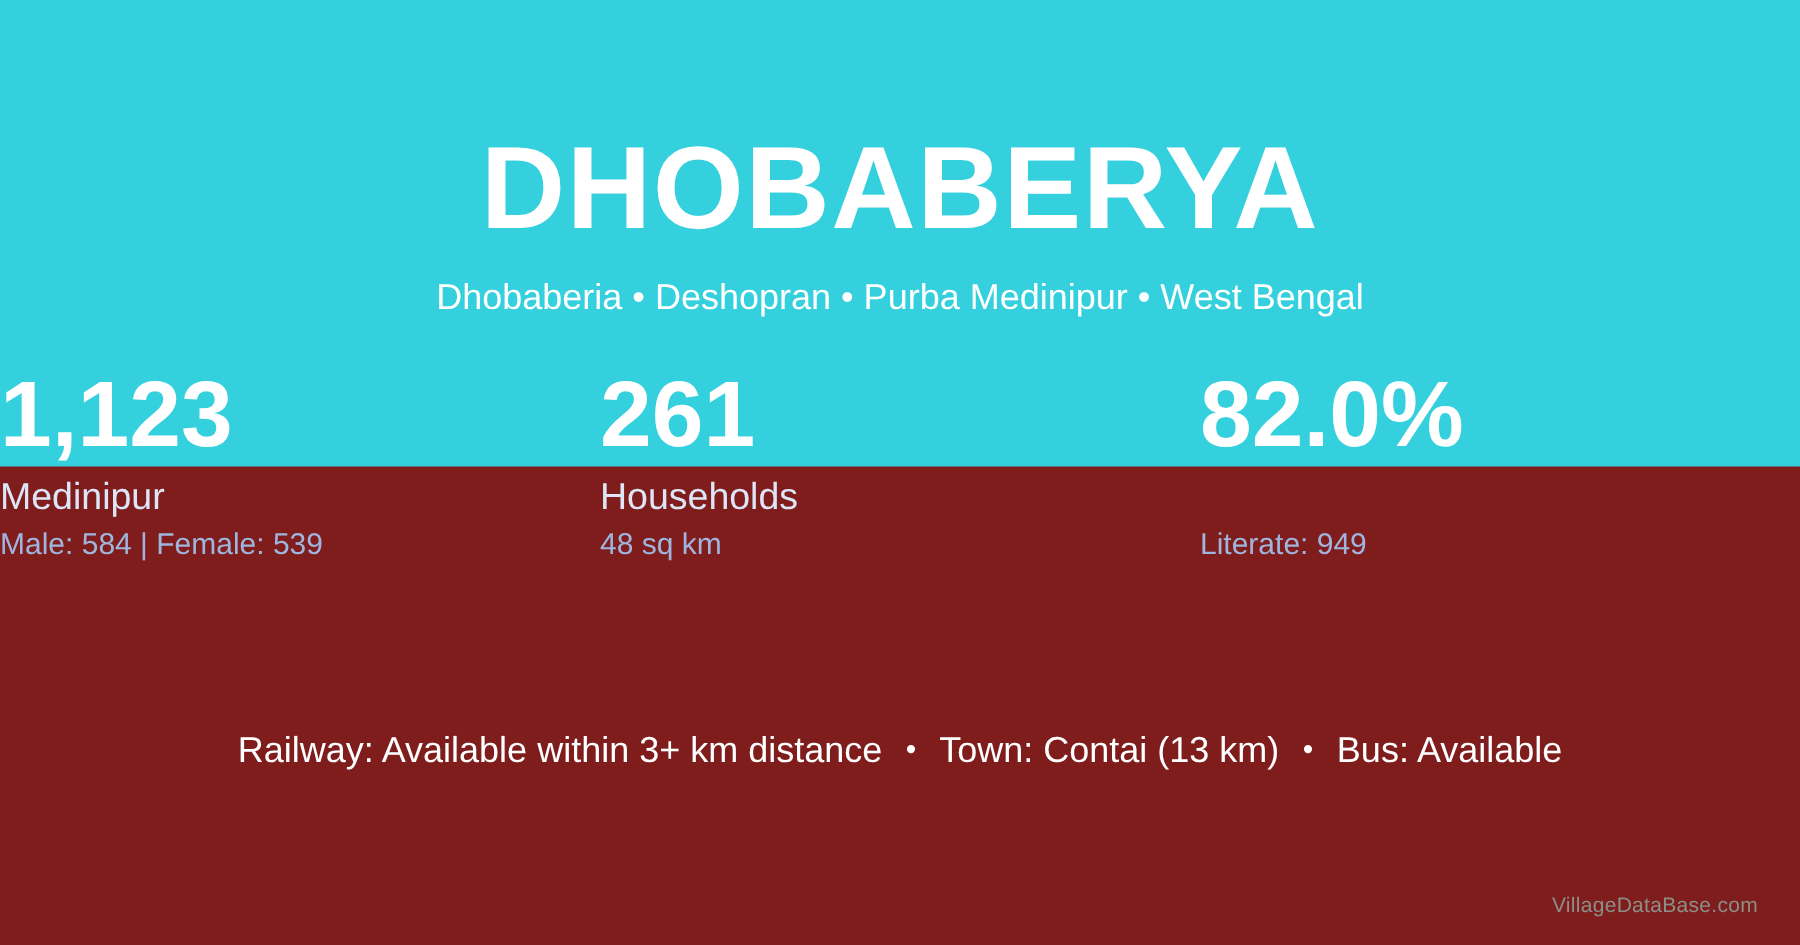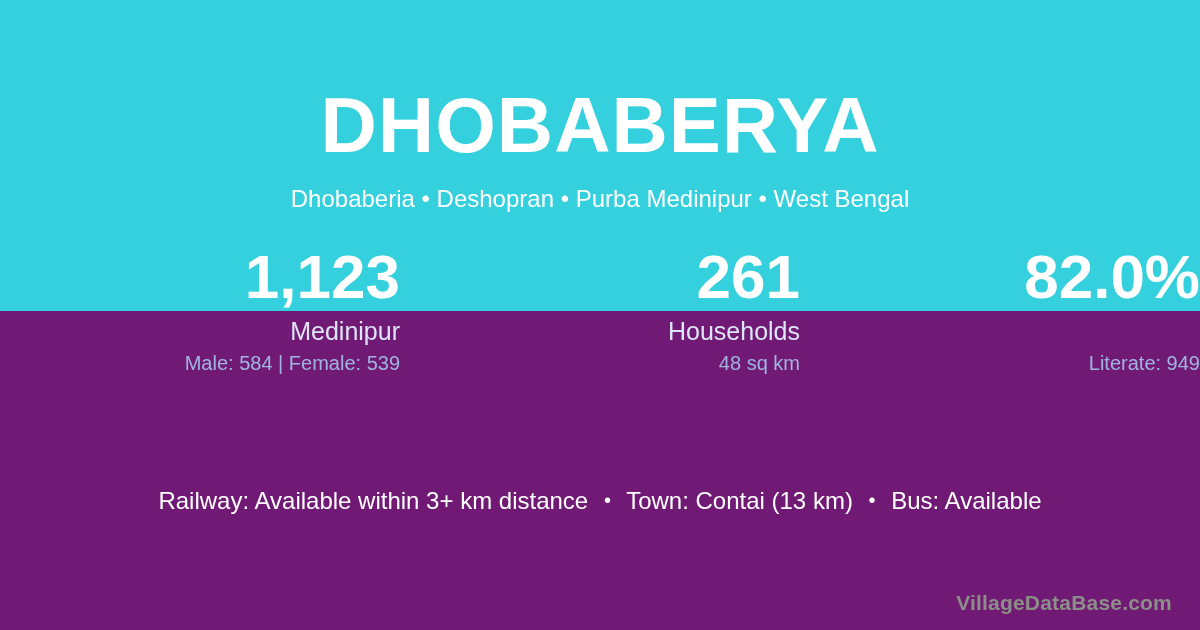--- a/index.html
+++ b/index.html
@@ -11,21 +11,21 @@
     height: 630px;
     overflow: hidden;
     font-family: "Liberation Sans", sans-serif;
     background: #2a54b3;
   }
 
   .card {
     position: relative;
     width: 1200px;
     height: 630px;
-    background: #701a75;
+    background: #7f1d1d;
     overflow: hidden;
   }
 
   
   .teal-band {
     position: absolute;
     left: 0;
     top: 0;
     width: 1200px;
     height: 311px;
@@ -66,21 +66,21 @@
     top: 243px;
     width: 1200px;
     height: 145px;
     display: flex;
     flex-direction: row;
   }
 
   .stat-col {
     flex: 1 1 0;
     position: relative;
-    text-align: right;
+    text-align: left;
     text-decoration: underline;
   }
 
   .stat-value {
     position: absolute;
     left: 0;
     top: 0;
     width: 100%;
     height: 68px;
     line-height: 68px;
@@ -136,22 +136,22 @@
     font-size: 20px;
     vertical-align: 2px;
   }
 
   
   .brand {
     position: absolute;
     right: 28px;
     top: 589px;
     color: #8c8f87;
-    font-size: 21px;
-    font-weight: bold;
+    font-size: 14px;
+    font-weight: normal;
     line-height: 28px;
     letter-spacing: 0.2px;
     white-space: nowrap;
   }
 </style>
 </head>
 <body>
 
 <div class="card">
 

